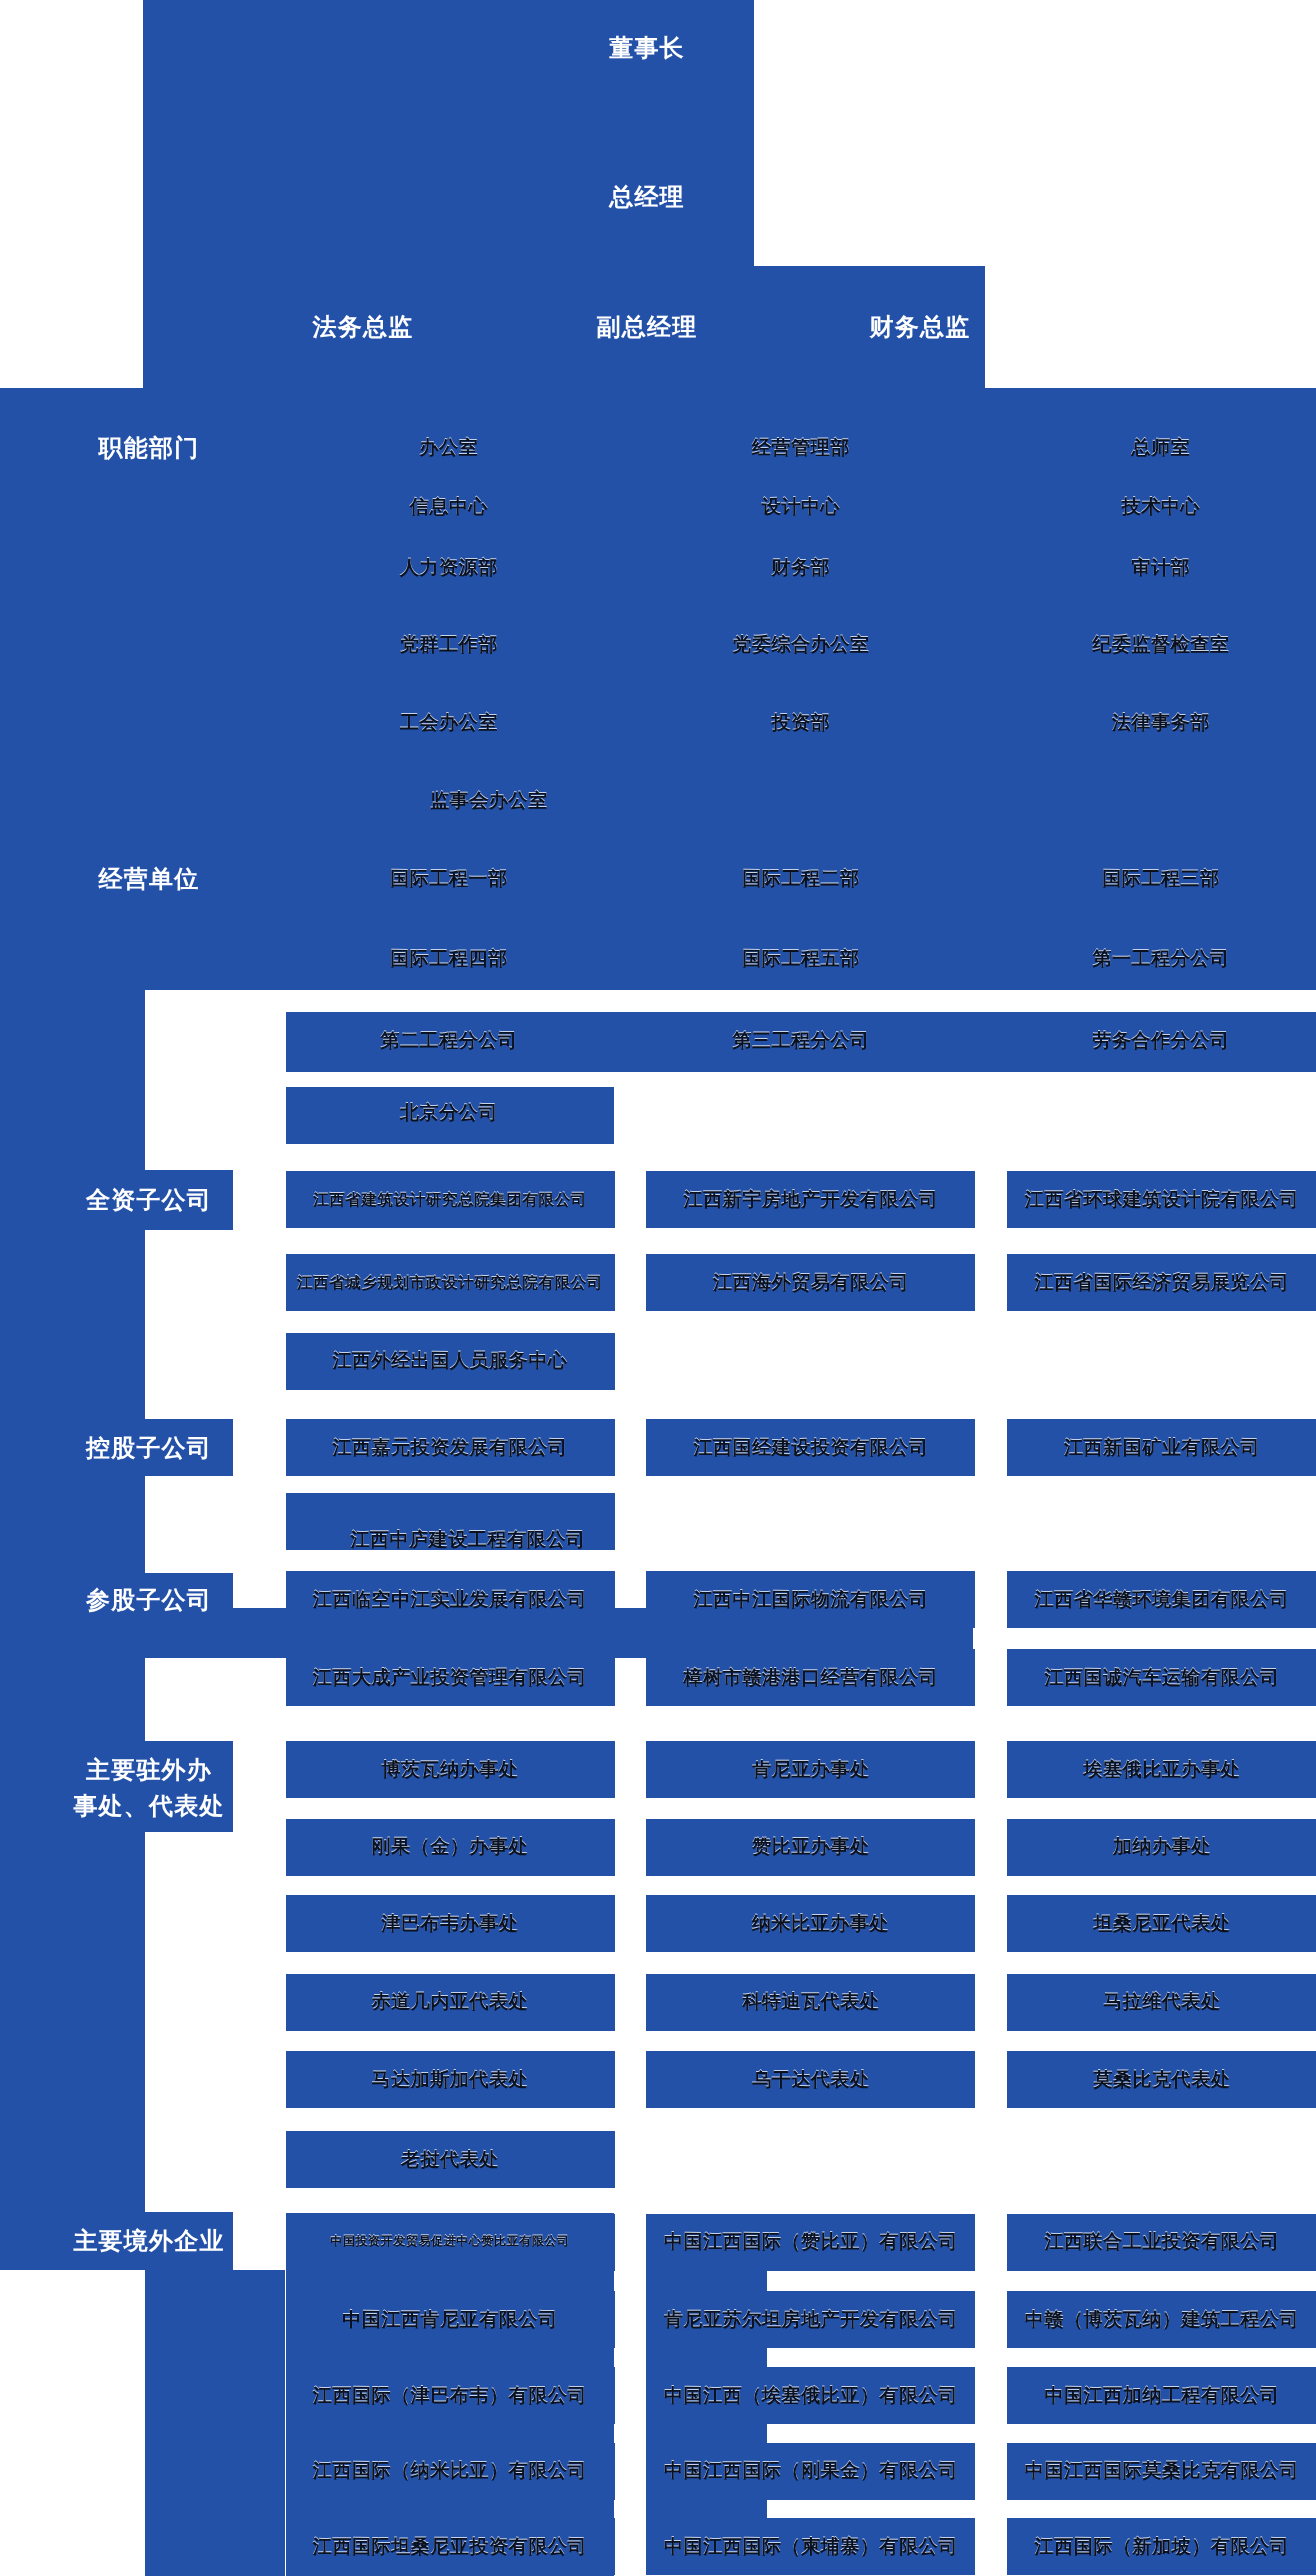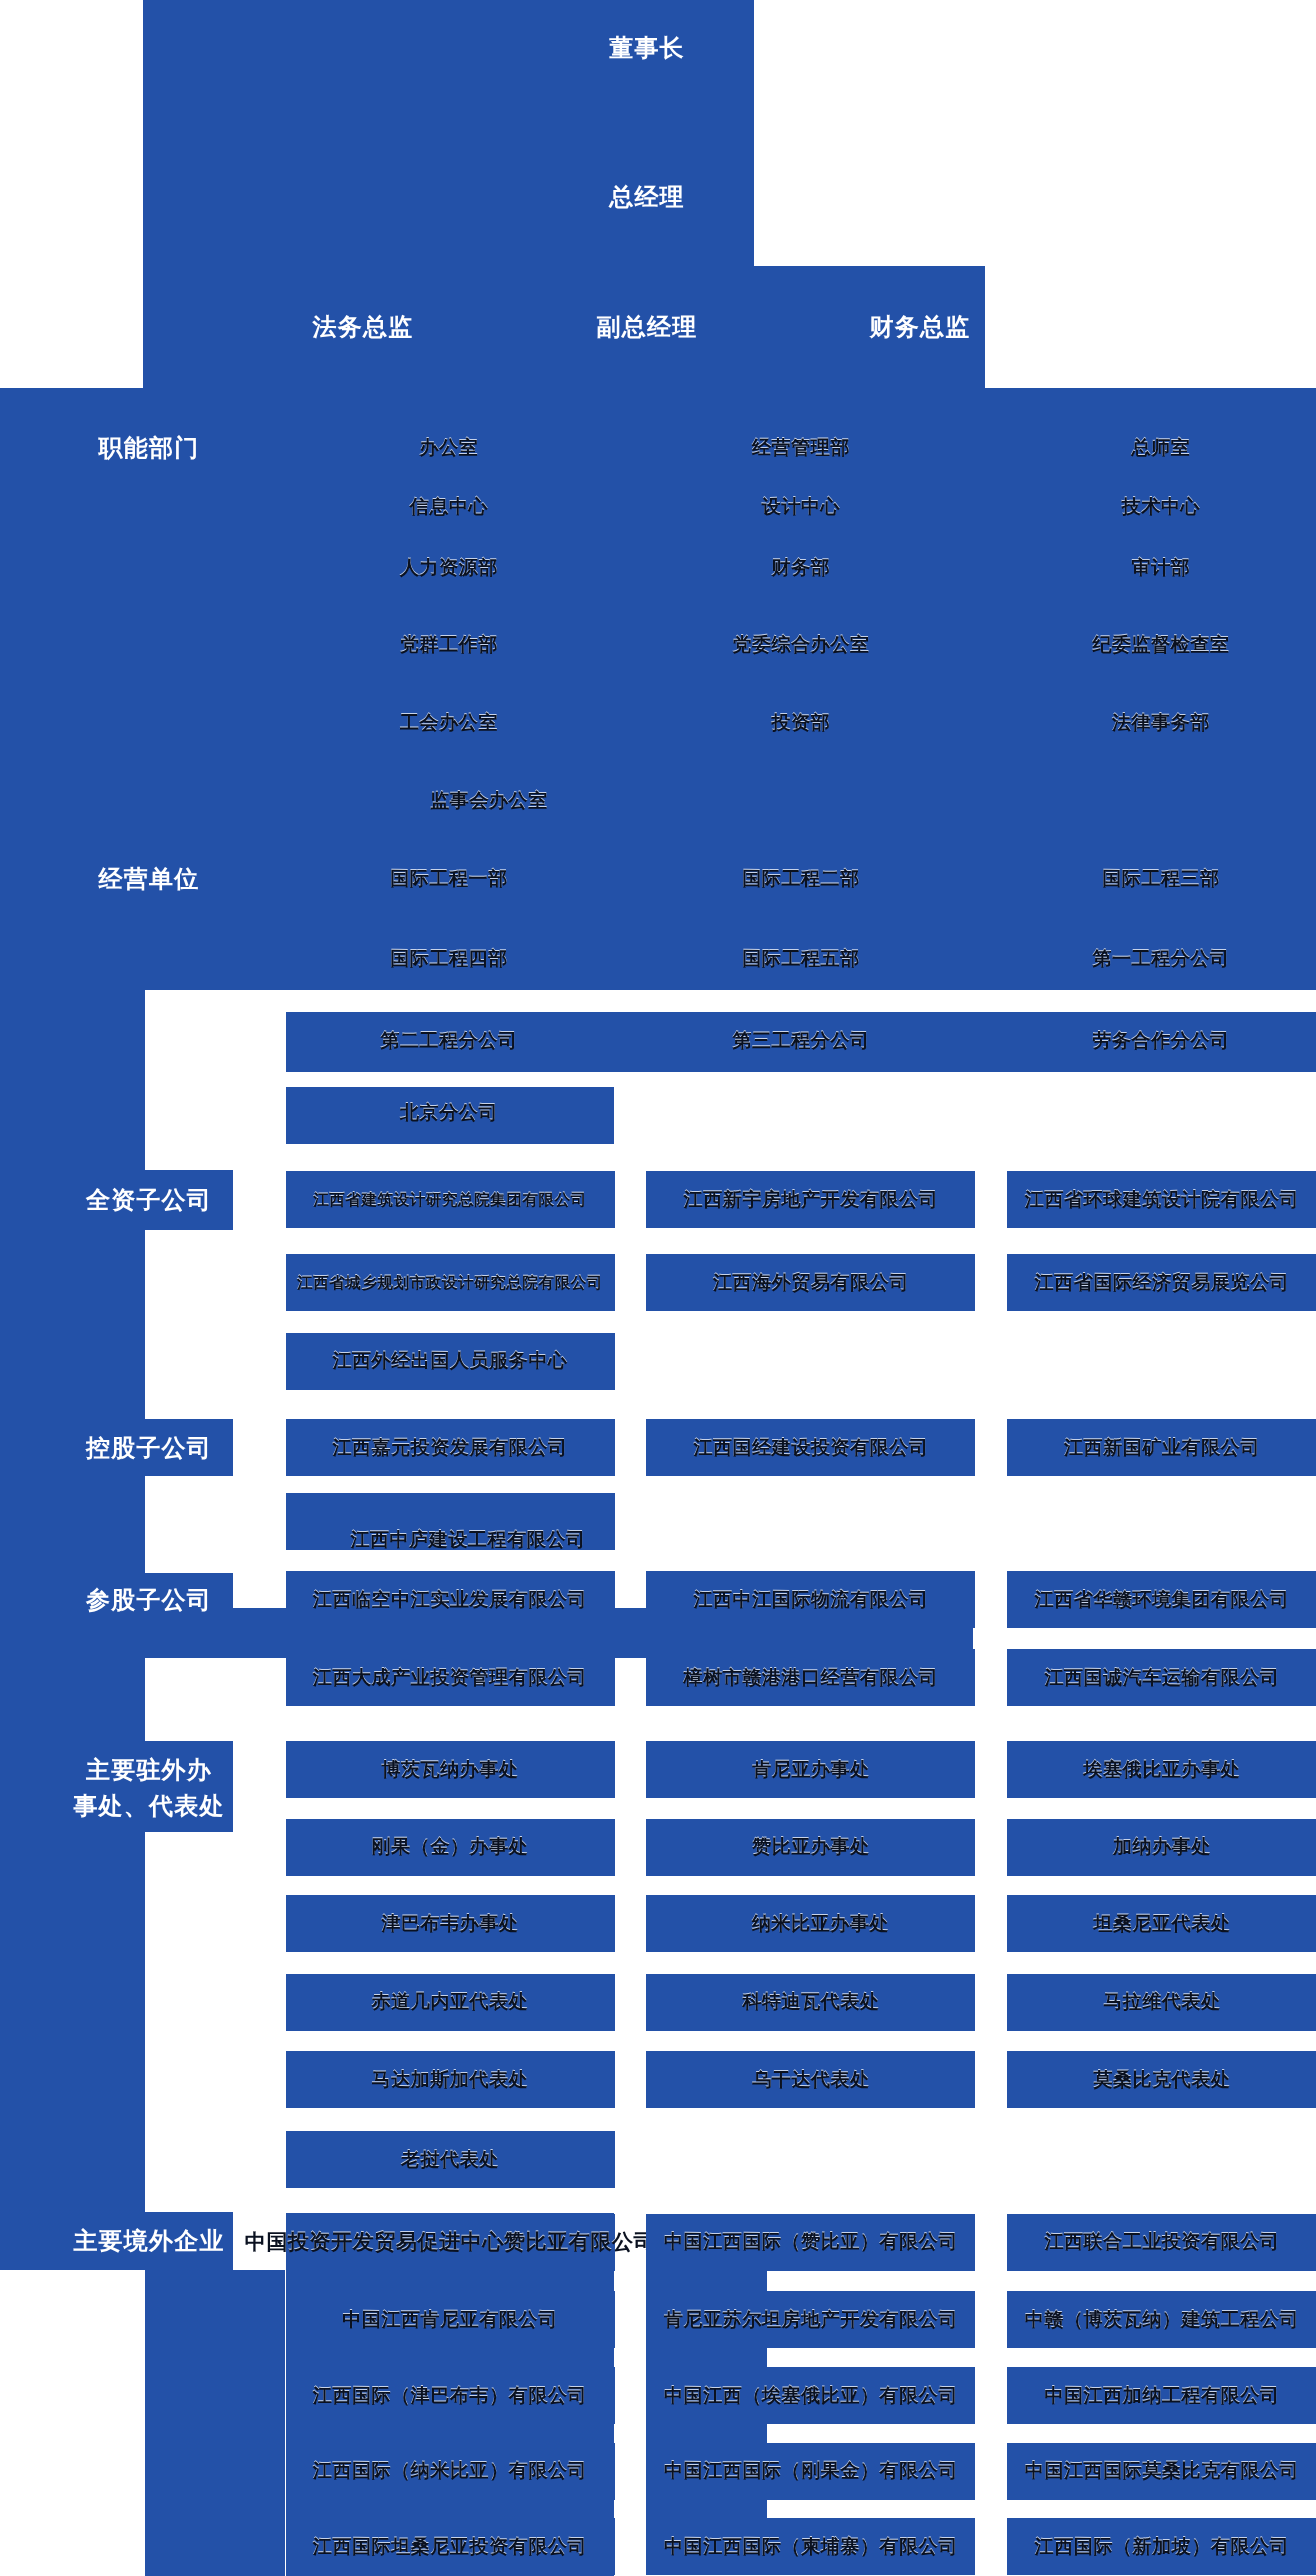--- a/index.html
+++ b/index.html
@@ -128,21 +128,21 @@
       <div class="lbl dark" style="left: 1162px; top: 2002px;">马拉维代表处</div>
       <div class="cellbox" style="left: 286px; top: 2051px; width: 329px; height: 57px;"></div>
       <div class="lbl dark" style="left: 450px; top: 2080px;">马达加斯加代表处</div>
       <div class="cellbox" style="left: 646px; top: 2051px; width: 329px; height: 57px;"></div>
       <div class="lbl dark" style="left: 811px; top: 2080px;">乌干达代表处</div>
       <div class="cellbox" style="left: 1007px; top: 2051px; width: 310px; height: 57px;"></div>
       <div class="lbl dark" style="left: 1162px; top: 2080px;">莫桑比克代表处</div>
       <div class="cellbox" style="left: 286px; top: 2131px; width: 329px; height: 57px;"></div>
       <div class="lbl dark" style="left: 450px; top: 2160px;">老挝代表处</div>
       <div class="cellbox" style="left: 286px; top: 2214px; width: 329px; height: 57px;"></div>
-      <div class="lbl dark" style="left: 450px; top: 2242px; font-size: 21px;">中国投资开发贸易促进中心赞比亚有限公司</div>
+      <div class="lbl dark" style="left: 450px; top: 2242px; font-size: 12px;">中国投资开发贸易促进中心赞比亚有限公司</div>
       <div class="cellbox" style="left: 646px; top: 2214px; width: 329px; height: 57px;"></div>
       <div class="lbl dark" style="left: 811px; top: 2242px;">中国江西国际（赞比亚）有限公司</div>
       <div class="cellbox" style="left: 1007px; top: 2214px; width: 310px; height: 57px;"></div>
       <div class="lbl dark" style="left: 1162px; top: 2242px;">江西联合工业投资有限公司</div>
       <div class="cellbox" style="left: 286px; top: 2291px; width: 329px; height: 57px;"></div>
       <div class="lbl dark" style="left: 450px; top: 2320px;">中国江西肯尼亚有限公司</div>
       <div class="cellbox" style="left: 646px; top: 2291px; width: 329px; height: 57px;"></div>
       <div class="lbl dark" style="left: 811px; top: 2320px;">肯尼亚苏尔坦房地产开发有限公司</div>
       <div class="cellbox" style="left: 1007px; top: 2291px; width: 310px; height: 57px;"></div>
       <div class="lbl dark" style="left: 1162px; top: 2320px;">中赣（博茨瓦纳）建筑工程公司</div>

